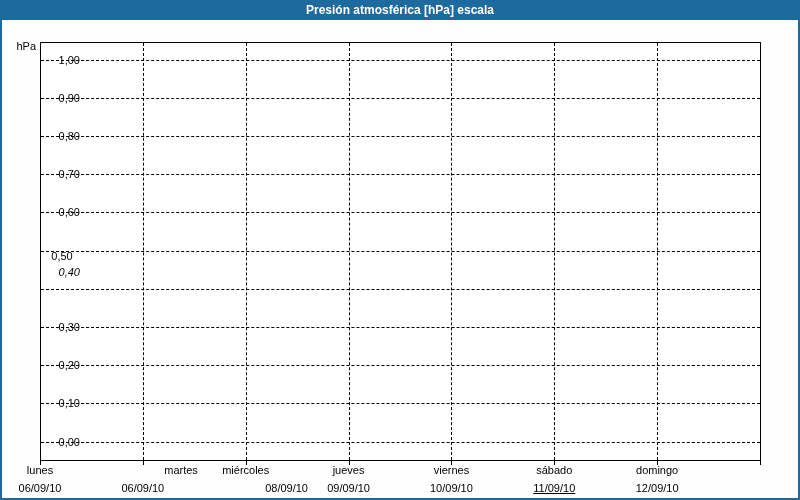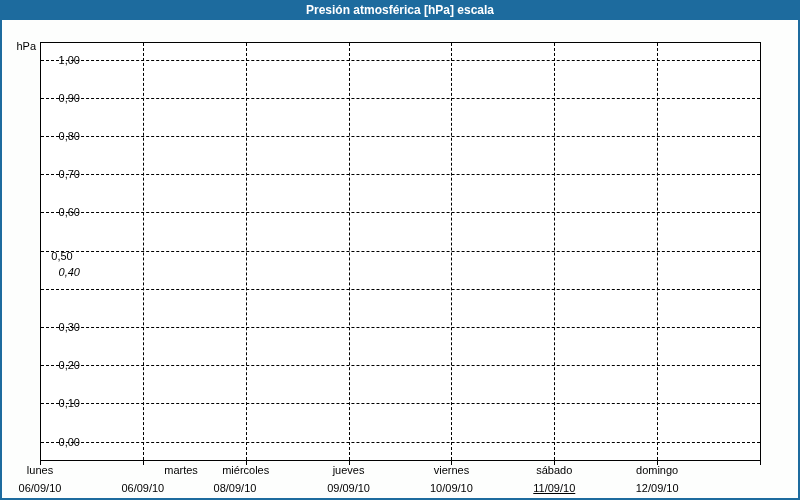--- a/index.html
+++ b/index.html
@@ -57,21 +57,21 @@
       <div class="ylab" style="top: 320.9px;">0,30</div>
       <div class="ylab" style="top: 359.1px;">0,20</div>
       <div class="ylab" style="top: 397.3px;">0,10</div>
       <div class="ylab" style="top: 435.5px;">0,00</div>
       <div class="unit-lab" style="top: 40px;">hPa</div>
       <div class="xday" style="left: 40px; top: 464px;">lunes</div>
       <div class="xdate" style="left: 40px; top: 482px;">06/09/10</div>
       <div class="xday" style="left: 142.857px; top: 464px; text-align: right;">martes</div>
       <div class="xdate" style="left: 142.857px; top: 482px;">06/09/10</div>
       <div class="xday" style="left: 245.714px; top: 464px;">miércoles</div>
-      <div class="xdate" style="left: 235px; top: 482px;">08/09/10</div>
+      <div class="xdate" style="left: 253px; top: 482px; text-align: right;">08/09/10</div>
       <div class="xday" style="left: 348.571px; top: 464px;">jueves</div>
       <div class="xdate" style="left: 348.571px; top: 482px;">09/09/10</div>
       <div class="xday" style="left: 451.429px; top: 464px;">viernes</div>
       <div class="xdate" style="left: 451.429px; top: 482px;">10/09/10</div>
       <div class="xday" style="left: 554.286px; top: 464px;">sábado</div>
       <div class="xdate" style="left: 554.286px; top: 482px; text-decoration: underline;">11/09/10</div>
       <div class="xday" style="left: 657.143px; top: 464px;">domingo</div>
       <div class="xdate" style="left: 657.143px; top: 482px;">12/09/10</div>
       <div class="tick" style="left: 40px; top: 460px; background: rgb(0, 0, 0);"></div>
       <div class="tick" style="left: 142.857px; top: 460px; background: rgb(0, 0, 0);"></div>

